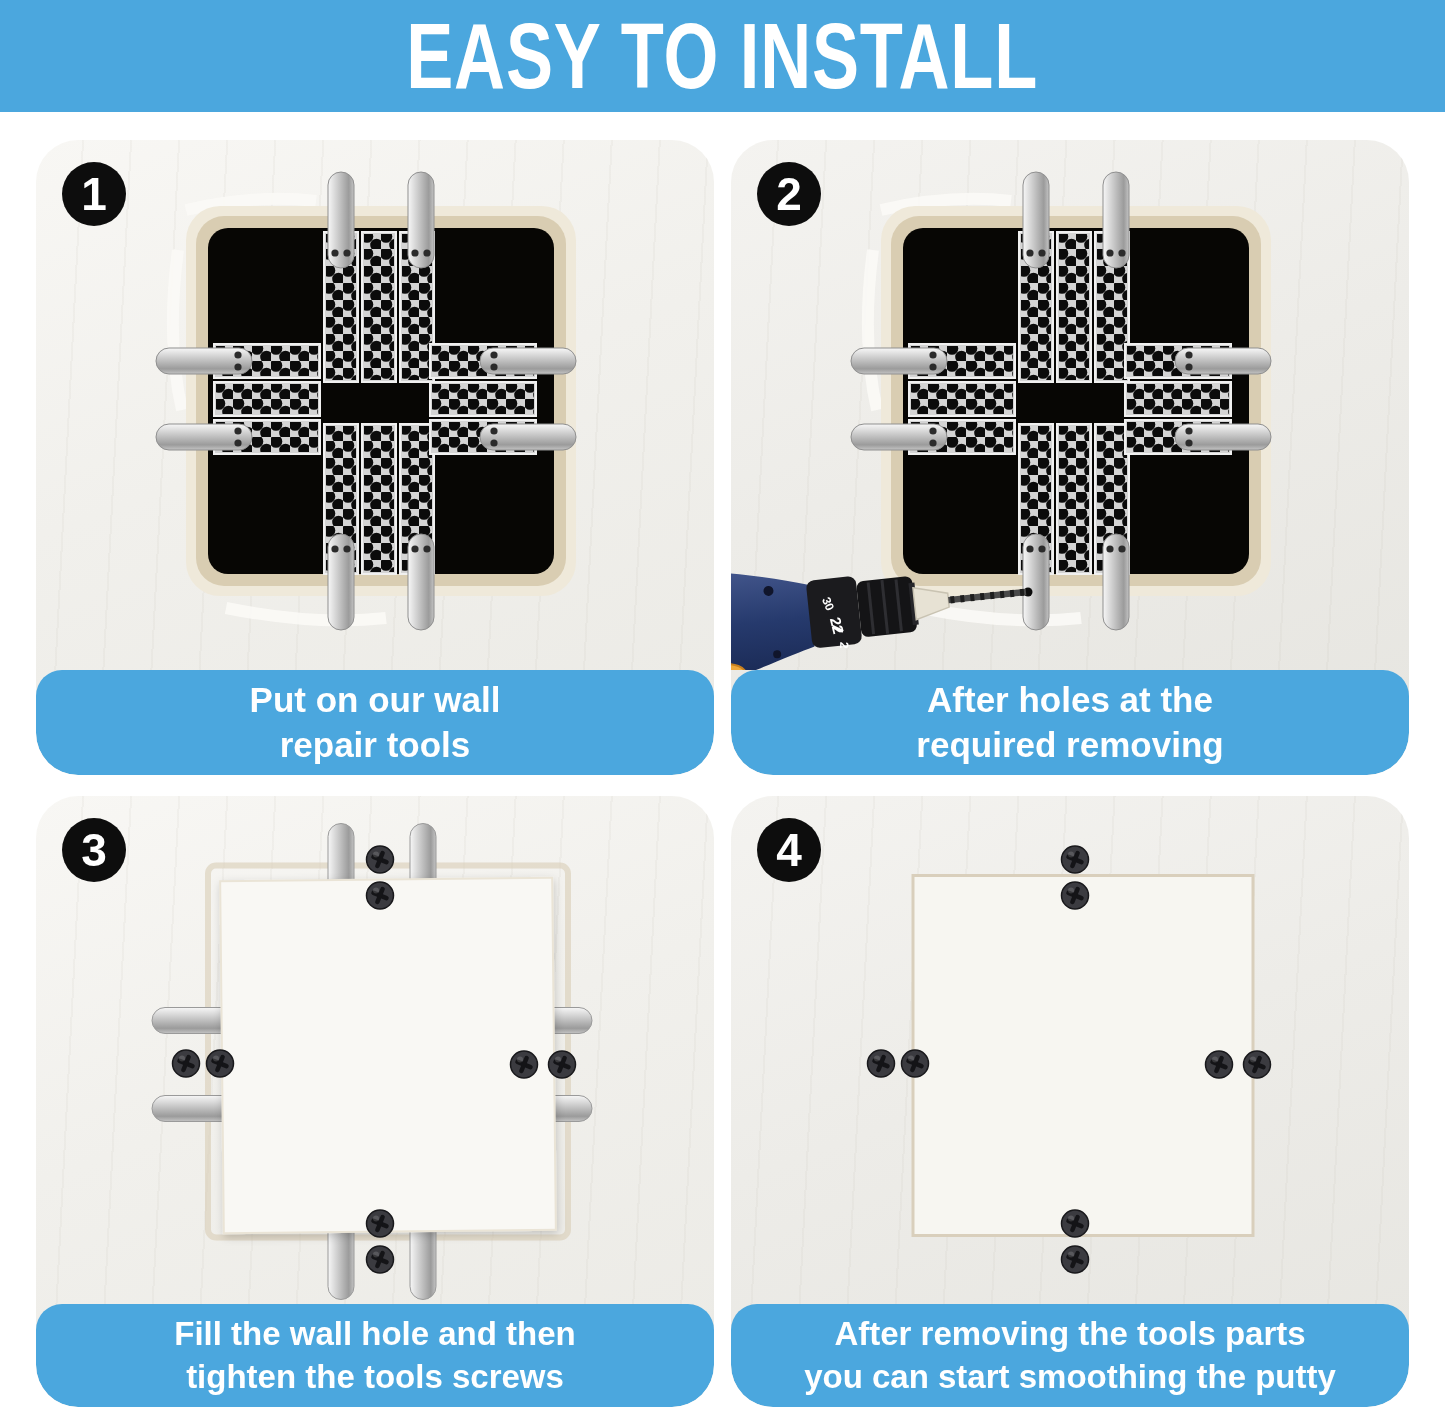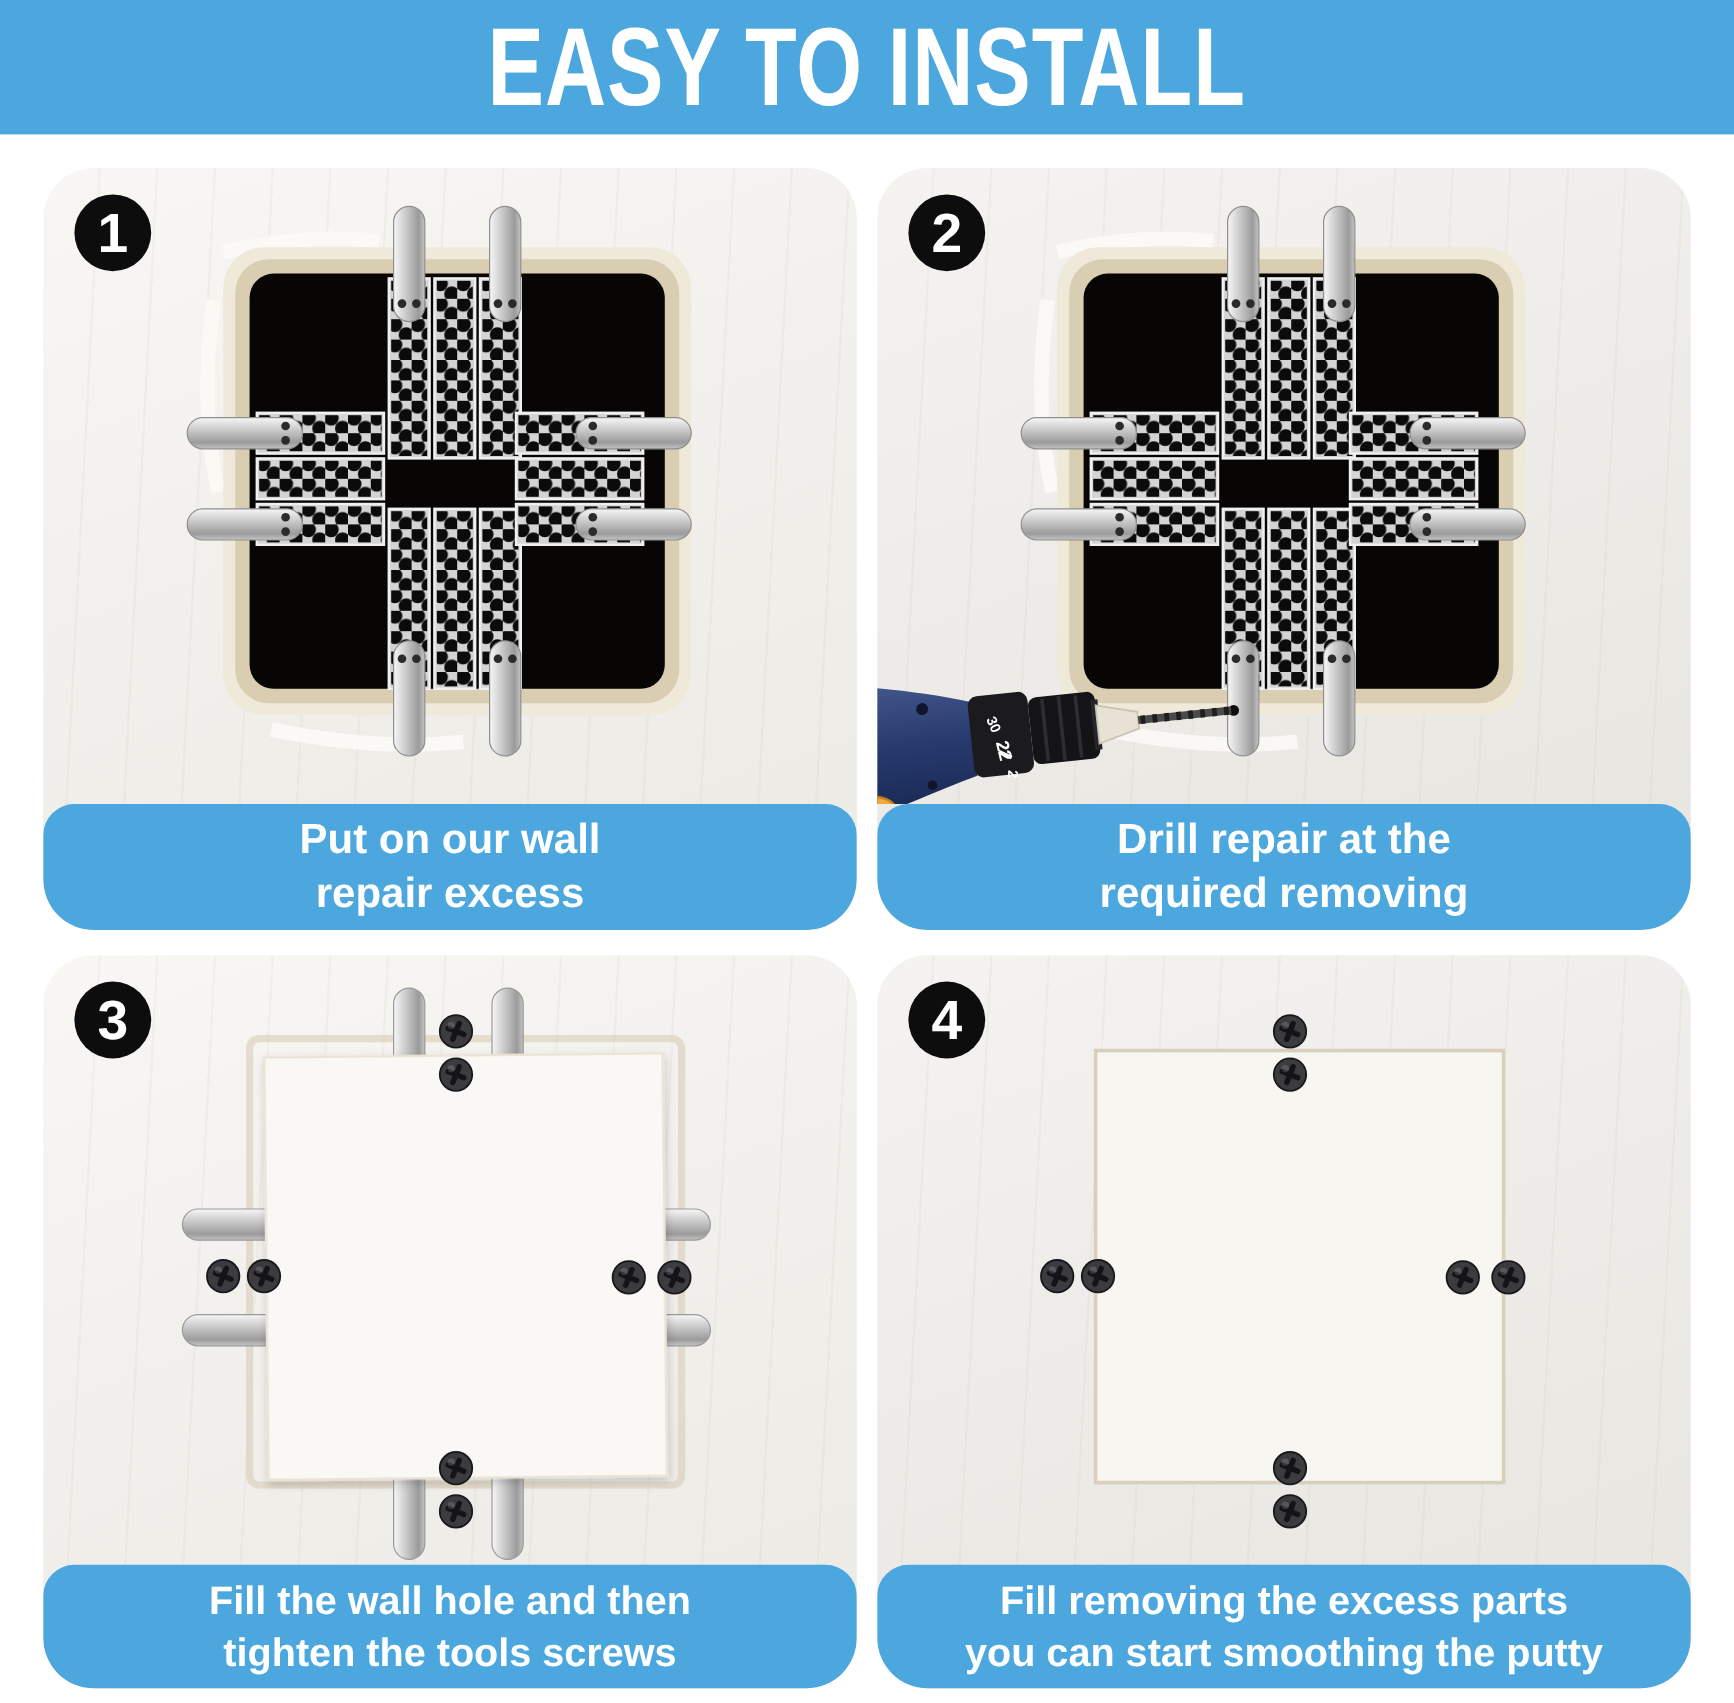--- a/index.html
+++ b/index.html
@@ -163,21 +163,21 @@
     </div>
     <div class="photo">
       <svg viewBox="0 0 678 530" preserveAspectRatio="xMidYMid slice">
         <g>
           <use href="#hole-g"></use>
         </g>
       </svg>
     </div>
     <div class="caption">
       <span>Put on our wall</span>
-      <span>repair excess</span>
+      <span>repair tools</span>
     </div>
   </div>
 
   <div class="card row1 g2">
     <div class="badge">
       <span>2</span>
     </div>
     <div class="photo">
       <svg viewBox="0 0 678 530" preserveAspectRatio="xMidYMid slice">
         <g>
@@ -211,21 +211,21 @@
           </g>
           <polygon points="-112,-16 -78,-7 -78,7 -112,16" fill="#e7e2d4" stroke="#c9c3b2" stroke-width="1.5"></polygon>
           <g>
             <rect x="-78" y="-3.2" width="78" height="6.4" fill="#4a4a4a"></rect>
             <line x1="-76" y1="0" x2="0" y2="0" stroke="#1e1e1e" stroke-width="7" stroke-dasharray="4 6"></line>
           </g>
         </g>
       </svg>
     </div>
     <div class="caption">
-      <span>Drill repair at the</span>
+      <span>After holes at the</span>
       <span>required removing</span>
     </div>
   </div>
 
   <div class="card row2">
     <div class="badge">
       <span>3</span>
     </div>
     <div class="photo">
       <svg viewBox="0 0 678 509" preserveAspectRatio="xMidYMid slice">
@@ -260,18 +260,18 @@
     </div>
     <div class="photo">
       <svg viewBox="0 0 678 509" preserveAspectRatio="xMidYMid slice">
         <rect x="182" y="80" width="340" height="360" fill="#f7f6f1" stroke="#d9cfbc" stroke-width="3"></rect>
         <g>
           <use href="#screws-set"></use>
         </g>
       </svg>
     </div>
     <div class="caption">
-      <span>Fill removing the excess parts</span>
+      <span>After removing the tools parts</span>
       <span>you can start smoothing the putty</span>
     </div>
   </div>
 
 </div>
 
 </body></html>

